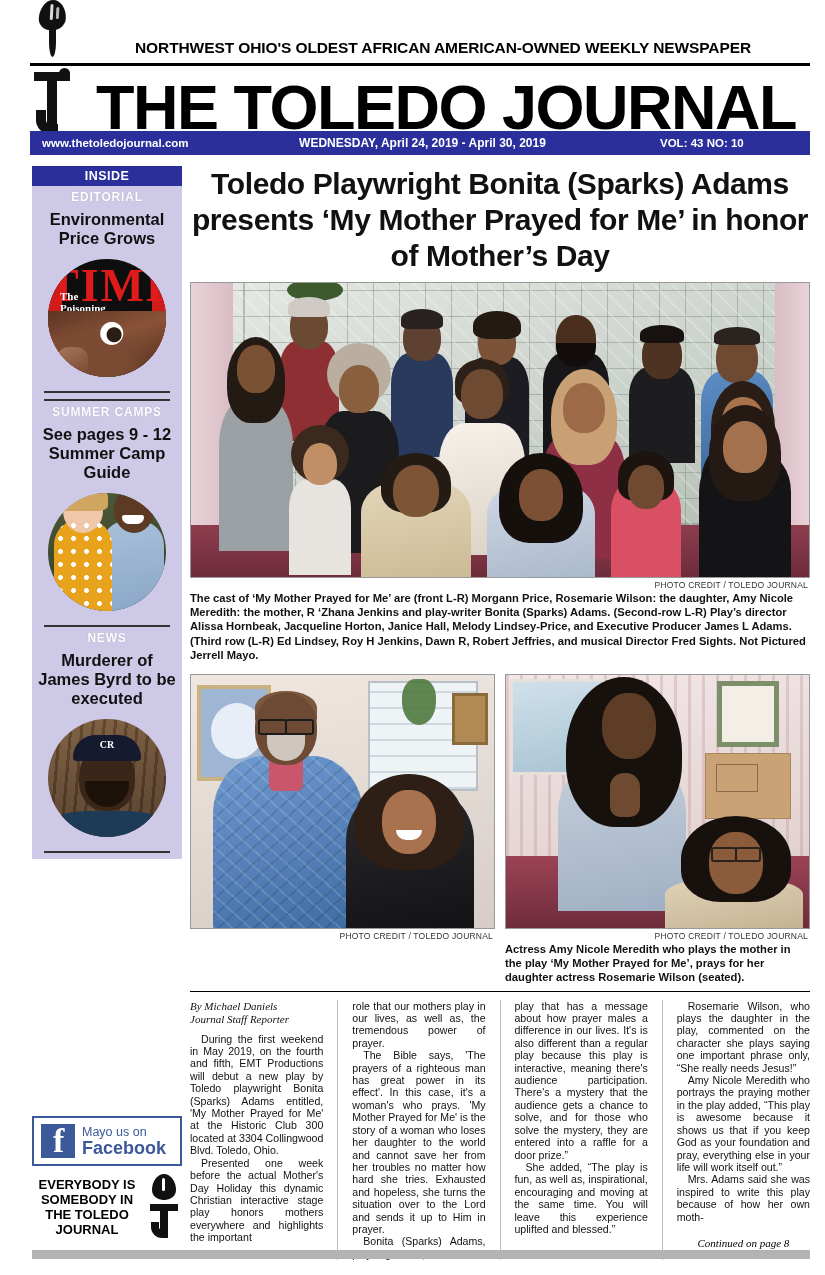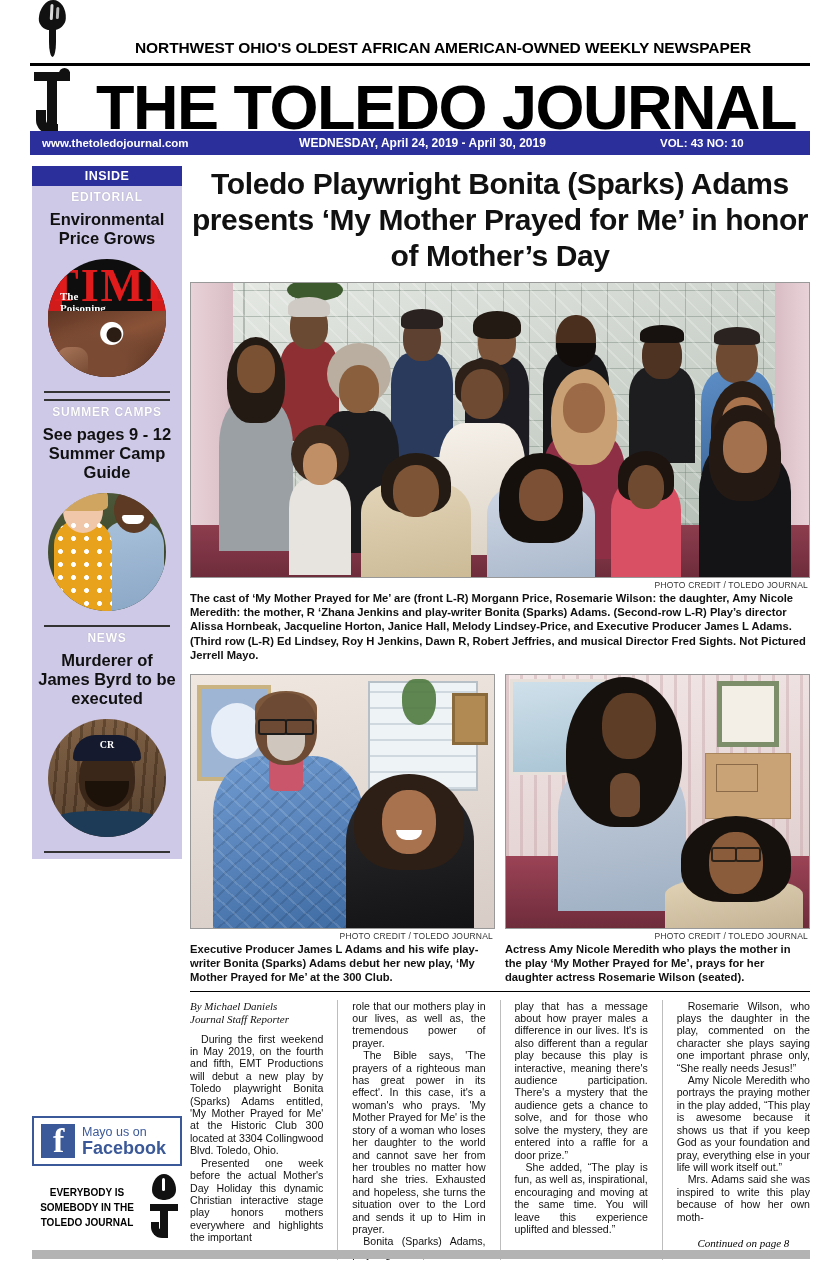--- a/index.html
+++ b/index.html
@@ -216,21 +216,21 @@
   .fb-mark:after {
     content:"f"; position:absolute; left:10px; top:-5px; color:#fff;
     font-family:"Liberation Serif", serif; font-weight:bold; font-size:34px; line-height:40px;
   }
   .fb-text { line-height: 14px; }
   .fb-find { color:#3b5998; font-size:12.5px; font-weight:normal; }
   .fb-fb { color:#3b5998; font-size:18px; font-weight:bold; line-height:19px; }
 
   .slogan-box { margin-top: 8px; display:flex; align-items:center; gap:4px; }
   .slogan-text {
-    flex:1; text-align:center; font-weight:bold; font-size:10px; line-height:15px; color:#000;
+    flex:1; text-align:center; font-weight:bold; font-size:13px; line-height:15px; color:#000;
   }
   .slogan-logo { position:relative; width:36px; height:66px; flex:0 0 36px; }
   .slogan-logo .fl {
     position:absolute; left:6px; top:0; width:24px; height:26px; background:#111;
     border-radius:50% 50% 45% 45% / 62% 62% 38% 38%;
   }
   .slogan-logo .fl:after{ content:""; position:absolute; left:10px; top:4px; width:2.5px; height:13px; background:#fff; border-radius:2px;}
   .slogan-logo .tb { position:absolute; left:4px; top:30px; width:28px; height:7px; background:#111; }
   .slogan-logo .ts { position:absolute; left:14px; top:30px; width:8px; height:30px; background:#111; }
   .slogan-logo .jh {
@@ -575,21 +575,20 @@
         <div class="sitBody"></div>
           <div class="sitHair"></div>
           <div class="sitHead"></div>
           <div class="sitGlass"></div>
       </div>
     </div>
 
     <div class="lower-caps">
       <div>
         <div class="credit">PHOTO CREDIT / TOLEDO JOURNAL</div>
-        <div class="caption">Executive Producer James L Adams and his wife play-writer Bonita (Sparks) Adams debut her new play, ‘My Mother Prayed for Me’ at the 300 Club.</div>
       </div>
       <div>
         <div class="credit">PHOTO CREDIT / TOLEDO JOURNAL</div>
         <div class="caption">Actress Amy Nicole Meredith who plays the mother in the play ‘My Mother Prayed for Me’, prays for her daughter actress Rosemarie Wilson (seated).</div>
       </div>
     </div>
 
     <div class="rule-thin"></div>
 
     <div class="body-cols">

